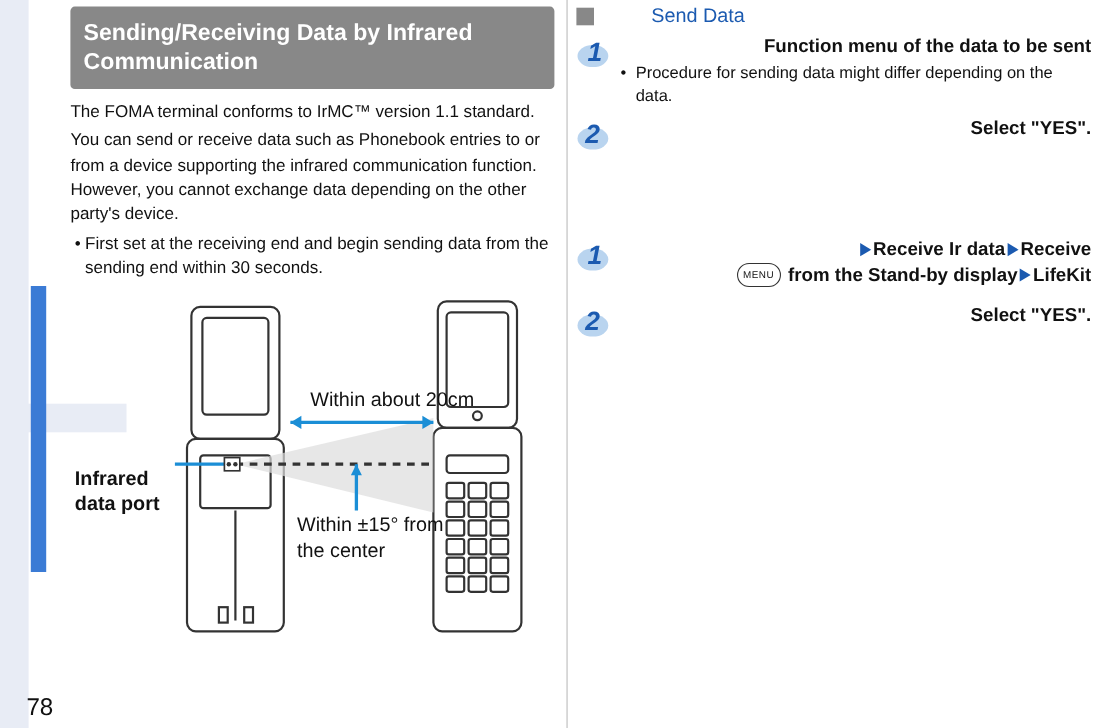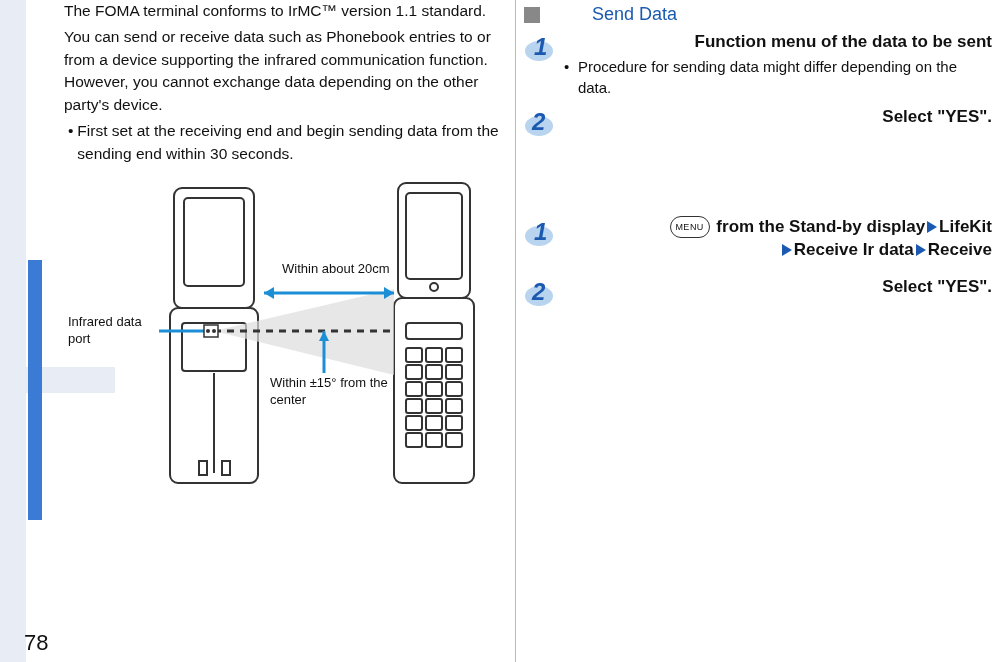--- a/index.html
+++ b/index.html
@@ -171,37 +171,38 @@
   }
   .note .bmark { width: 16px; padding-left: 2px; }
   .diagram {
     position: relative;
     width: 100%;
     height: 330px;
     margin-top: 8px;
   }
   .diagram-label {
     position: absolute;
-    font-size: 13px;
+    font-size: 18px;
     color: #111;
     line-height: 1.3;
   }
 </style>
 </head>
 <body>
 
 <div class="sidebar-strip"></div>
 <div class="sidebar-label">More Convenient</div>
 <div class="sidebar-blue"></div>
 <div class="page-num">78</div>
 
 <div class="divider"></div>
 
 <div class="col-left">
 
+  <div class="title-box">Sending/Receiving Data by Infrared Communication</div>
 
   <div class="body-text body-bold" style="margin-bottom:4px">The FOMA terminal conforms to IrMC™ version 1.1 standard.</div>
   <div class="body-text body-bold" style="margin-bottom:4px">You can send or receive data such as Phonebook entries to or from a device supporting the infrared communication function. However, you cannot exchange data depending on the other party's device.</div>
 
   <div class="body-text bullet">
     <div class="bmark">•</div>
     <div>First set at the receiving end and begin sending data from the sending end within 30 seconds.</div>
   </div>
 
   <div class="diagram">
@@ -256,21 +257,21 @@
 
       <line x1="260" y1="158" x2="260" y2="200" stroke="#1b8ed6" stroke-width="3"></line>
       <polygon points="260,158 255,168 265,168" fill="#1b8ed6"></polygon>
 
       <line x1="95" y1="158" x2="150" y2="158" stroke="#1b8ed6" stroke-width="3"></line>
       <rect x="140" y="152" width="14" height="12" fill="#fff" stroke="#333" stroke-width="1.5"></rect>
       <circle cx="144" cy="158" r="2" fill="#333"></circle>
         <circle cx="150" cy="158" r="2" fill="#333"></circle>
     </svg>
     <div class="diagram-label" style="left:218px; top:88px;">Within about 20cm</div>
-    <div class="diagram-label" style="left:4px; top:141px; width:90px;">Infrared data port</div>
+    <div class="diagram-label" style="left:4px; top:160px; width:90px;font-weight:bold;">Infrared data port</div>
     <div class="diagram-label" style="left:206px; top:202px; width:140px;">Within ±15° from the center</div>
   </div>
 </div>
 
 <div class="col-right">
 
   <div class="section-head">
     <div class="sq"></div>
     <div class="txt">Send Data</div>
   </div>
@@ -308,24 +309,24 @@
 
   <div class="step">
     <div class="step-num">
       <svg width="36" height="36">
           <ellipse cx="17" cy="22" rx="14" ry="10" fill="#b9d4ef"></ellipse>
           <text x="12" y="26" font-size="24" font-weight="bold" font-style="italic" fill="#1b5ab0">1</text>
         </svg>
     </div>
     <div class="step-content">
       <div class="step-bold">
-        <span class="menu-pill">MENU</span><span> from the Stand-by display</span><span class="arrow-tri"></span><span>LifeKit</span>
+        <span class="arrow-tri"></span><span>Receive Ir data</span><span class="arrow-tri"></span><span>Receive</span>
       </div>
       <div class="step-bold">
-        <span class="arrow-tri"></span><span>Receive Ir data</span><span class="arrow-tri"></span><span>Receive</span>
+        <span class="menu-pill">MENU</span><span> from the Stand-by display</span><span class="arrow-tri"></span><span>LifeKit</span>
       </div>
     </div>
   </div>
 
   <div class="step" style="margin-top:14px">
     <div class="step-num">
       <svg width="36" height="36">
           <ellipse cx="17" cy="22" rx="14" ry="10" fill="#b9d4ef"></ellipse>
           <text x="10" y="26" font-size="24" font-weight="bold" font-style="italic" fill="#1b5ab0">2</text>
         </svg>

